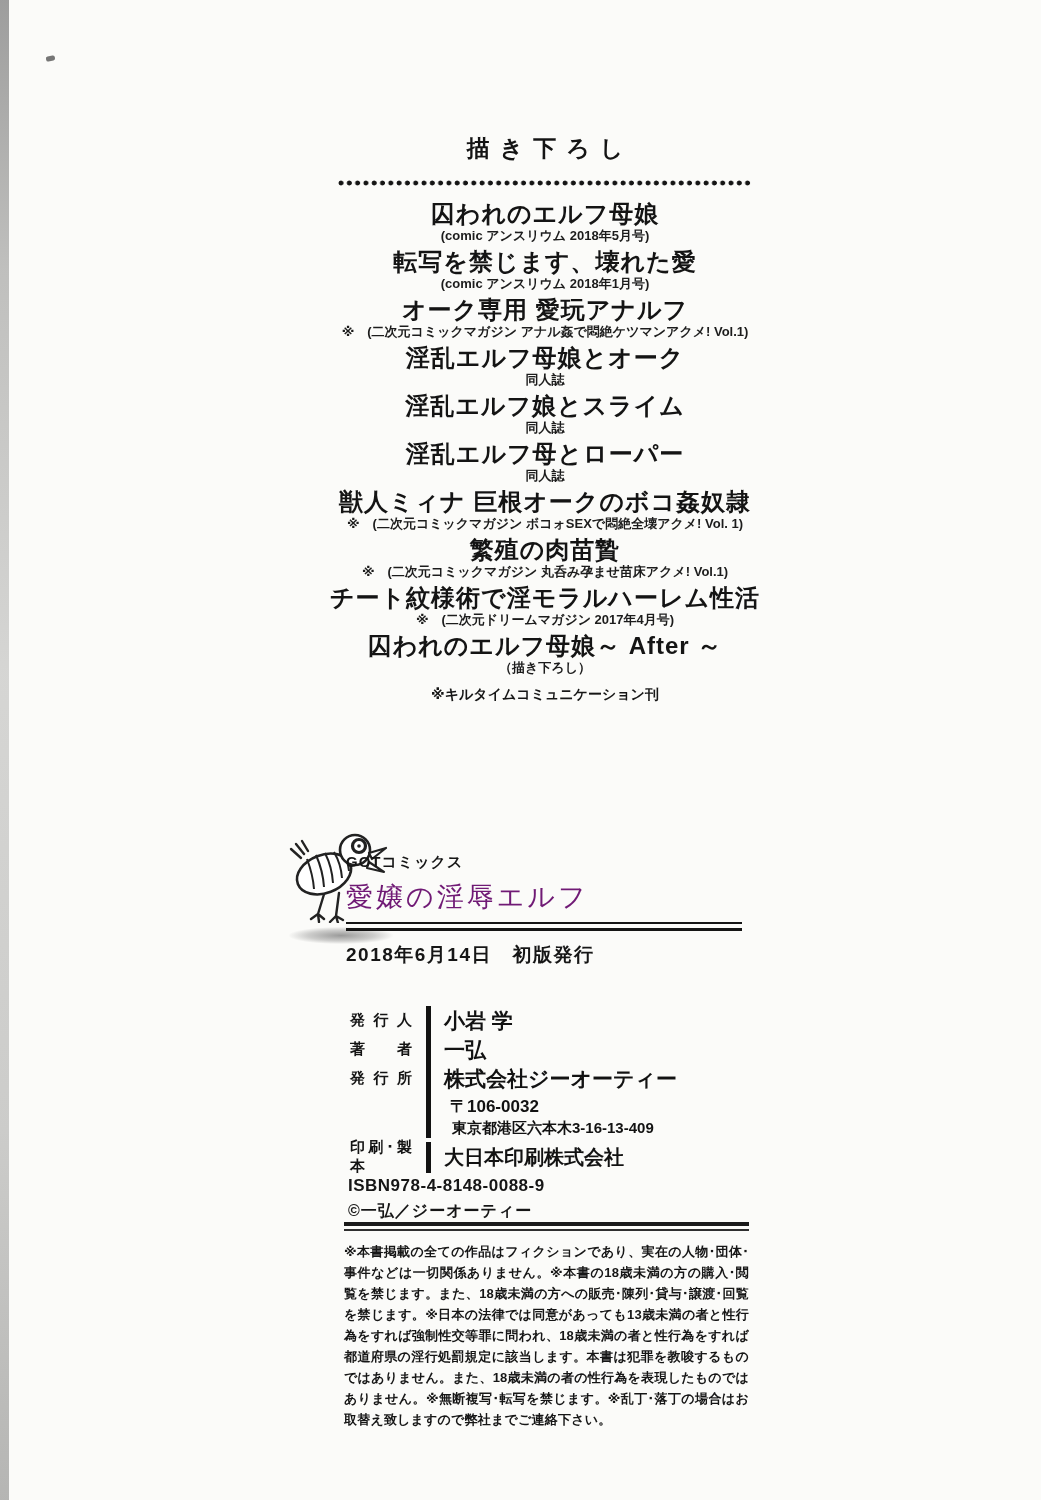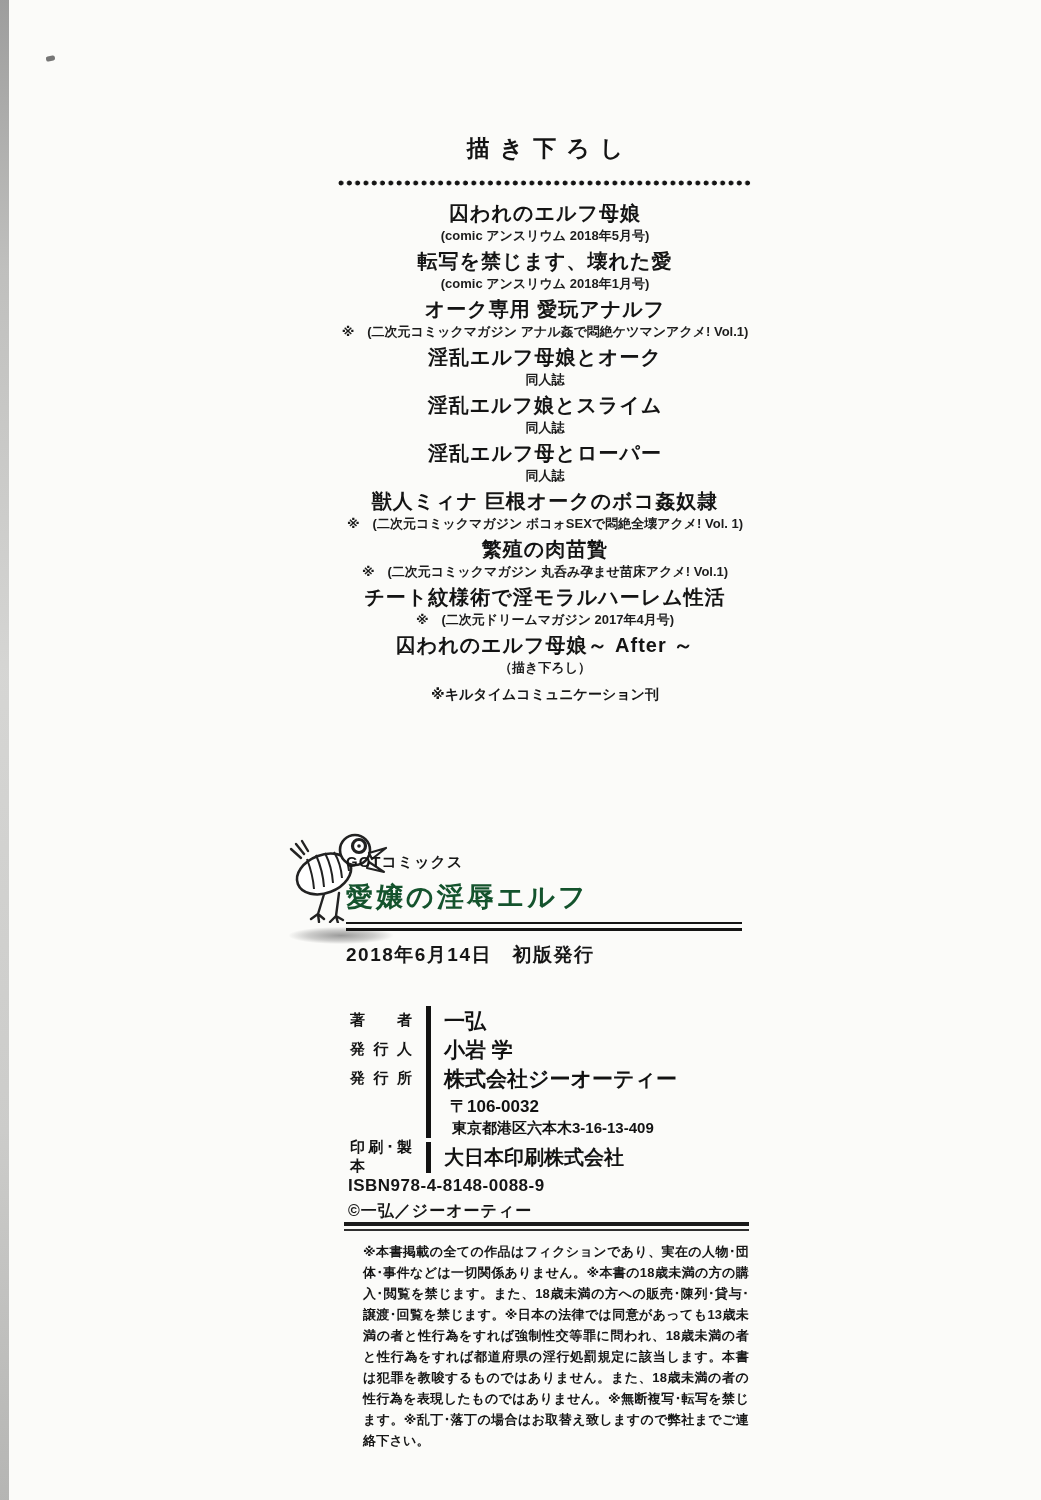--- a/index.html
+++ b/index.html
@@ -20,34 +20,34 @@
   
   .list-section{position:absolute;left:320px;top:118px;width:450px;text-align:center;}
   .list-title{font-size:23px;font-weight:bold;letter-spacing:10px;padding-left:10px;color:#141414;}
   .dotted-rule{
     margin:12px auto 0 auto;width:414px;height:6px;
     background-image:radial-gradient(circle at 3px 3px,#151515 2.1px,rgba(0,0,0,0) 2.8px);
     background-size:8.3px 6px;background-repeat:repeat-x;
   }
   .entries{margin-top:15px;}
   .entry{margin-bottom:3px;}
-  .entry-title{font-size:20px;font-weight:bold;line-height:25px;letter-spacing:1px;color:#141414;}
+  .entry-title{font-size:24px;font-weight:bold;line-height:25px;letter-spacing:1px;color:#141414;}
   .entry-note{font-size:13px;font-weight:bold;line-height:20px;color:#1c1c1c;}
   .kill-time-note{margin-top:8px;font-size:14px;font-weight:bold;color:#161616;}
 
   
   .book-section{position:absolute;left:283px;top:823px;width:470px;}
   .bird{position:absolute;left:0;top:0;width:105px;height:100px;}
   .bird-shadow{
     position:absolute;left:6px;top:104px;width:104px;height:17px;
     background:radial-gradient(ellipse at center,rgba(90,90,90,.6) 0%,rgba(120,120,120,.35) 45%,rgba(0,0,0,0) 72%);
   }
   .book-info{position:absolute;left:63px;top:30px;width:399px;}
   .imprint{font-size:15px;font-weight:bold;letter-spacing:1px;margin-bottom:7px;}
-  .book-title{font-size:27px;font-weight:bold;letter-spacing:3px;margin-bottom:7px;color:#14532d;}
+  .book-title{font-size:27px;font-weight:normal;letter-spacing:3px;margin-bottom:7px;color:#701a75;}
   .title-rule{width:396px;height:4px;border-top:2px solid #151515;border-bottom:3px solid #151515;}
   .edition-date{margin-top:11px;font-size:19px;font-weight:bold;letter-spacing:1.5px;}
 
   
   .colophon{position:absolute;left:350px;top:1006px;width:420px;}
   .c-row{display:flex;align-items:center;}
   .c-row.top{align-items:flex-start;}
   .c-label{
     width:62px;flex:0 0 62px;font-size:15px;font-weight:bold;
     text-align:justify;text-align-last:justify;color:#141414;
@@ -65,21 +65,21 @@
   .isbn-block{position:absolute;left:348px;top:1176px;}
   .isbn{font-size:17px;font-weight:bold;letter-spacing:.5px;}
   .copyright{font-size:16px;font-weight:bold;margin-top:5px;letter-spacing:1px;}
 
   
   .disclaimer{position:absolute;left:344px;top:1222px;width:405px;}
   .double-rule{height:3px;border-top:4px solid #1a1a1a;border-bottom:2px solid #2f2f2f;}
   .disclaimer-text{
     margin-top:10px;font-size:13px;font-weight:bold;line-height:21px;
     text-align:justify;color:#161616;letter-spacing:.2px;
-    overflow-wrap:anywhere;line-break:anywhere;margin-left:19px;
+    overflow-wrap:anywhere;line-break:anywhere;
   }
 </style>
 </head>
 <body>
 
 <div class="scan-edge"></div>
 <div class="speck"></div>
 
 <section class="list-section">
   <h1 class="list-title">描き下ろし</h1>
@@ -158,26 +158,26 @@
   <div class="book-info">
     <div class="imprint">GOTコミックス</div>
     <div class="book-title">愛嬢の淫辱エルフ</div>
     <div class="title-rule"></div>
     <div class="edition-date">2018年6月14日　初版発行</div>
   </div>
 </section>
 
 <section class="colophon">
   <div class="c-row">
+    <div class="c-label">発 行 人</div>
+    <div class="c-value v-big">小岩 学</div>
+  </div>
+  <div class="c-row">
     <div class="c-label">著 者</div>
     <div class="c-value v-big">一弘</div>
-  </div>
-  <div class="c-row">
-    <div class="c-label">発 行 人</div>
-    <div class="c-value v-big">小岩 学</div>
   </div>
   <div class="c-row top">
     <div class="c-label" style="padding-top:5px">発 行 所</div>
     <div class="c-value">
       <div class="v-big">株式会社ジーオーティー</div>
       <div class="v-postal">〒106-0032</div>
       <div class="v-small">東京都港区六本木3-16-13-409</div>
     </div>
   </div>
   <div class="c-row">

